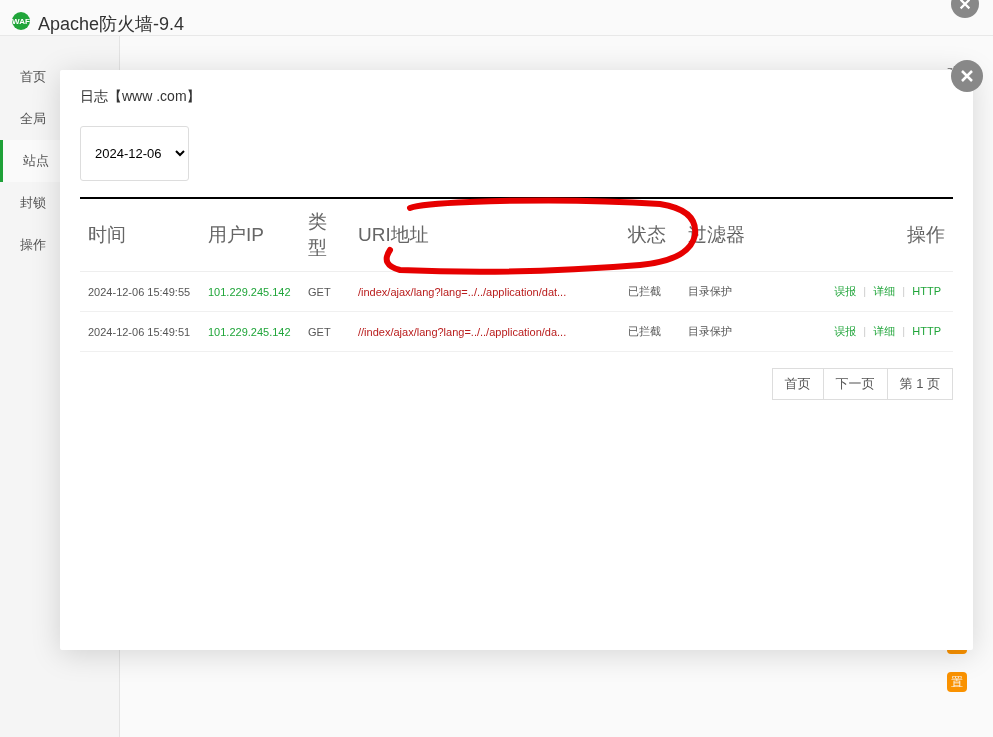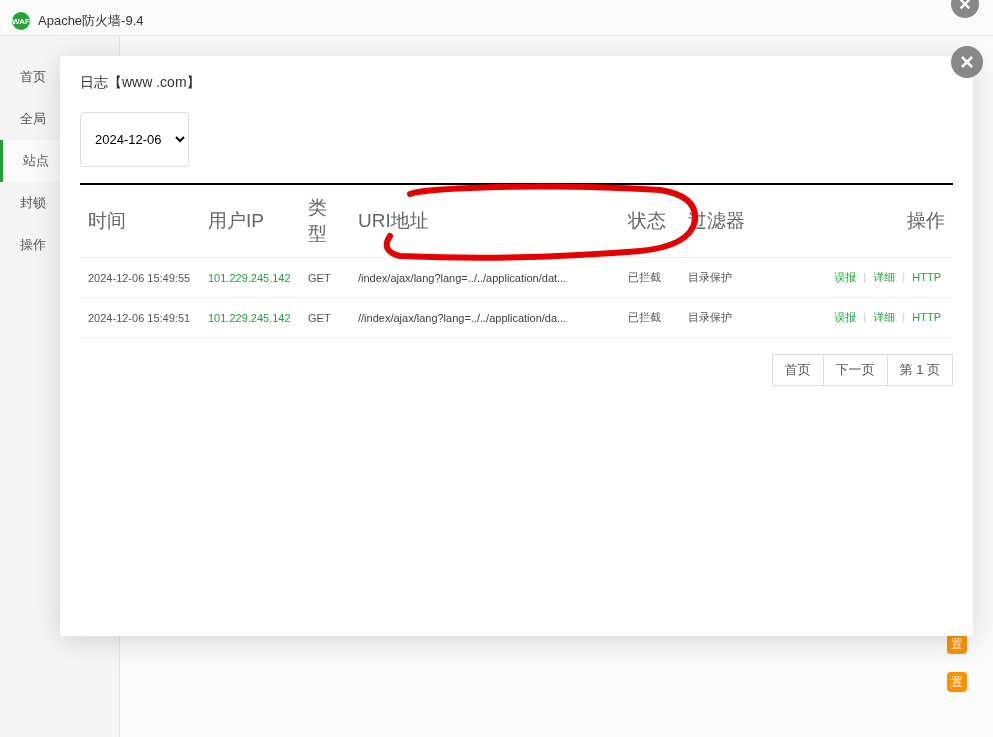--- a/index.html
+++ b/index.html
@@ -2,51 +2,51 @@
 <html><head>
   <meta charset="utf-8">
   <style>
     * { margin: 0; padding: 0; box-sizing: border-box; }
     body { font-family: -apple-system, "Microsoft YaHei", sans-serif; font-size: 13px; color: #333; background: #fff; overflow: hidden; width: 993px; height: 737px; position: relative; }
     
     
     .bg-window { position: absolute; top: 0; left: 0; width: 993px; height: 737px; background: #fff; }
     .bg-titlebar { height: 36px; border-bottom: 1px solid #e8e8e8; display: flex; align-items: flex-start; padding: 12px 12px; background: #fafafa; }
     .bg-titlebar .waf-icon { width: 18px; height: 18px; border-radius: 50%; background: #20a53a; margin-right: 8px; display: flex; align-items: center; justify-content: center; color: #fff; font-size: 8px; font-weight: bold; }
-    .bg-titlebar .title { color: #333; font-size: 13px; }
+    .bg-titlebar .title { color: #333; font-size: 18px; }
     .bg-close-outer { position: absolute; top: -10px; right: 14px; width: 28px; height: 28px; border-radius: 50%; background: #888; display: flex; align-items: center; justify-content: center; }
     .bg-close-outer svg { width: 14px; height: 14px; stroke: #fff; stroke-width: 2.5; }
     .bg-body { display: flex; height: calc(100% - 36px); }
     .bg-sidebar { width: 120px; border-right: 1px solid #e8e8e8; background: #fafafa; padding-top: 20px; }
     .bg-sidebar .tab { padding: 12px 20px; color: #555; font-size: 13px; cursor: pointer; }
     .bg-sidebar .tab.active { background: #fff; border-left: 3px solid #20a53a; }
     .bg-content { flex: 1; padding: 20px; position: relative; }
     .bg-right-strip { position: absolute; right: 0; top: 60px; width: 50px; display: flex; flex-direction: column; gap: 12px; }
     .bg-right-strip .item { height: 26px; color: #888; font-size: 12px; padding: 4px; overflow: hidden; white-space: nowrap; }
     .bg-right-strip .badge { width: 20px; height: 20px; background: #ff9500; color: #fff; border-radius: 4px; font-size: 12px; display:inline-flex; align-items:center; justify-content:center; }
     
     
     .overlay-mask { position: absolute; top: 36px; left: 0; right: 0; bottom: 0; background: rgba(0,0,0,0.02); }
     
     
-    .modal { position: absolute; left: 60px; top: 56px; width: 913px; height: 580px; background: #fff; box-shadow: 0 4px 30px rgba(0,0,0,0.15); border-radius: 2px; }
+    .modal { position: absolute; left: 60px; top: 70px; width: 913px; height: 580px; background: #fff; box-shadow: 0 4px 30px rgba(0,0,0,0.15); border-radius: 2px; }
     .modal-close { position: absolute; top: -10px; right: -10px; width: 32px; height: 32px; border-radius: 50%; background: #888; display: flex; align-items: center; justify-content: center; cursor: pointer; }
     .modal-close svg { width: 16px; height: 16px; stroke: #fff; stroke-width: 2.5; }
     .modal-header { padding: 18px 20px 12px; }
     .modal-title { font-size: 14px; color: #333; }
     .modal-body { padding: 0 20px 20px; }
     
     .date-select { margin: 8px 0 16px; padding: 18px 10px; border: 1px solid #ddd; border-radius: 3px; font-size: 13px; background: #fff; cursor: pointer; }
     
     .log-table { width: 100%; border-collapse: collapse; }
     .log-table th { text-align: left; font-weight: normal; color: #666; padding: 10px 8px; border-bottom: 1px solid #eee; font-size: 19px; background: #fafafa00; border-top: 2px solid #000000; }
     .log-table th:last-child { text-align: right; }
     .log-table td { padding: 12px 8px; border-bottom: 1px solid #f0f0f0; font-size: 11px; color: #555; vertical-align: middle; }
     .log-table td.ip { color: #20a53a; }
-    .log-table td.uri { color: #404040; overflow: hidden; text-overflow: ellipsis; white-space: nowrap; max-width: 260px; }
+    .log-table td.uri { color: #b91c1c; overflow: hidden; text-overflow: ellipsis; white-space: nowrap; max-width: 260px; }
     .log-table td.actions { text-align: right; white-space: nowrap; }
     .log-table td.actions a { color: #20a53a; text-decoration: none; margin: 0 4px; cursor: pointer; }
     .log-table td.actions .sep { color: #ccc; }
     
     .col-time { width: 120px; }
     .col-ip { width: 100px; }
     .col-type { width: 50px; }
     .col-uri { width: 270px; }
     .col-status { width: 60px; margin-left: 28px; }
     .col-filter { width: 90px; }

